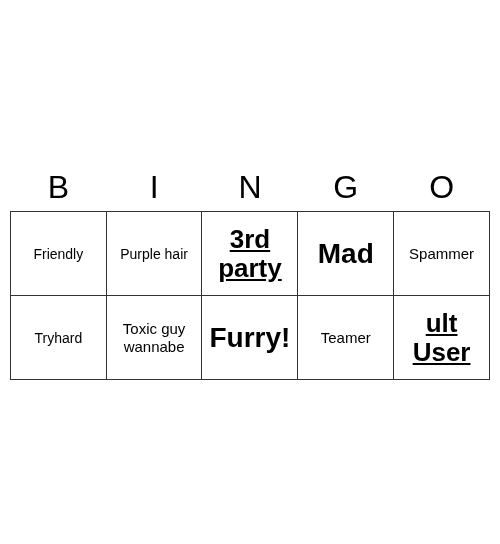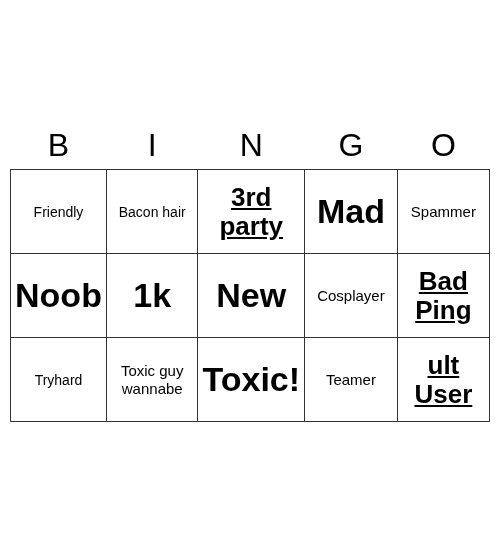--- a/index.html
+++ b/index.html
@@ -49,21 +49,21 @@
     }
 
     .cell-text-lg {
       font-size: 26px;
       font-weight: bold;
       line-height: 1.1;
       text-decoration: underline;
     }
 
     .cell-text-xl {
-      font-size: 34px;
+      font-size: 28px;
       font-weight: bold;
     }
 
     .cell-text-sm {
       font-size: 15px;
       line-height: 1.2;
     }
   </style>
 </head>
 <body>
@@ -74,33 +74,26 @@
     <th>B</th>
         <th>I</th>
         <th>N</th>
         <th>G</th>
         <th>O</th>
       </tr>
   </thead>
   <tbody id="bingo-body">
   <tr>
         <td><span class="cell-text">Friendly</span></td>
-        <td><span class="cell-text">Bacon hair</span></td>
+        <td><span class="cell-text">Purple hair</span></td>
         <td><span class="cell-text-lg">3rd party</span></td>
         <td><span class="cell-text-xl">Mad</span></td>
         <td><span class="cell-text-sm">Spammer</span></td>
       </tr>
       <tr>
-        <td><span class="cell-text-xl">Noob</span></td>
-        <td><span class="cell-text-xl">1k</span></td>
-        <td><span class="cell-text-xl">New</span></td>
-        <td><span class="cell-text-sm">Cosplayer</span></td>
-        <td><span class="cell-text-lg">Bad Ping</span></td>
-      </tr>
-      <tr>
         <td><span class="cell-text">Tryhard</span></td>
         <td><span class="cell-text-sm">Toxic guy wannabe</span></td>
-        <td><span class="cell-text-xl">Toxic!</span></td>
+        <td><span class="cell-text-xl">Furry!</span></td>
         <td><span class="cell-text-sm">Teamer</span></td>
         <td><span class="cell-text-lg">ult User</span></td>
       </tr>
     </tbody>
 </table>
 
 </body></html>

